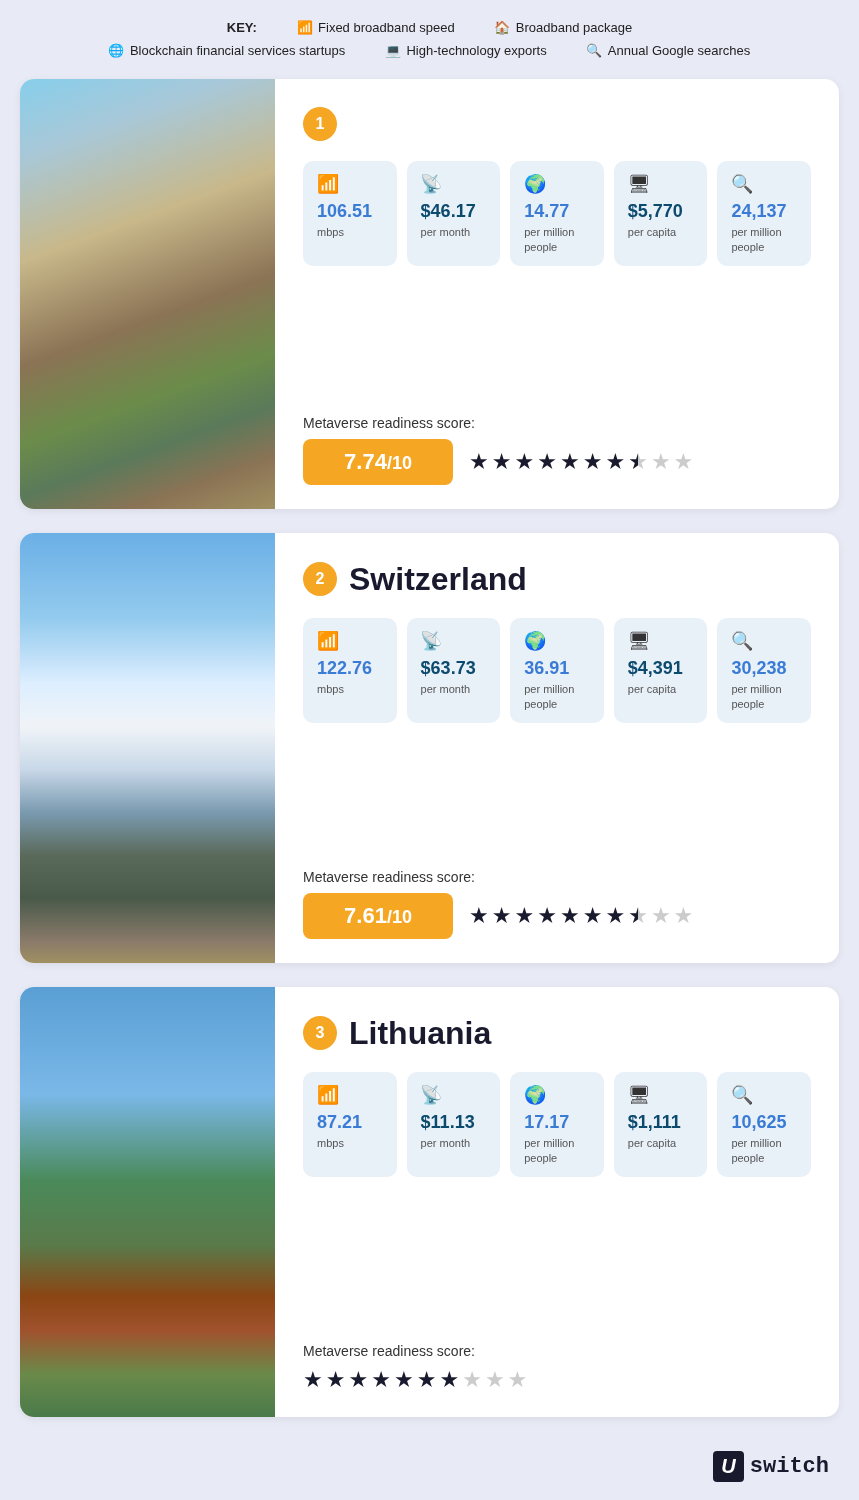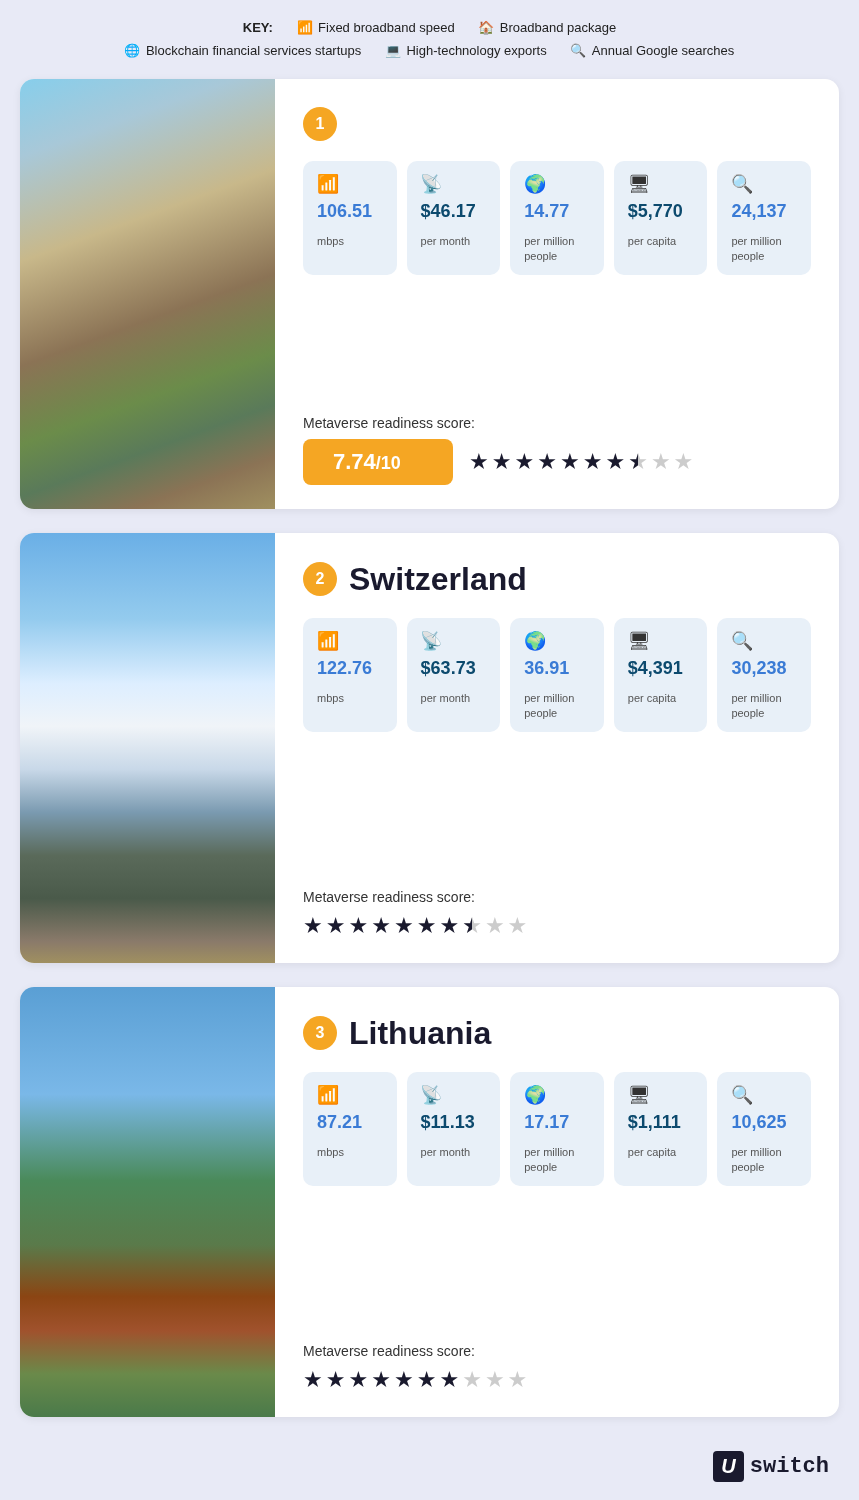--- a/index.html
+++ b/index.html
@@ -19,21 +19,21 @@
       text-align: center;
       margin-bottom: 16px;
       font-size: 13px;
       color: #222;
       line-height: 1.8;
     }
     .key-section .key-row {
       display: flex;
       justify-content: center;
       align-items: center;
-      gap: 24px;
+      gap: 40px;
       flex-wrap: wrap;
     }
     .key-item {
       display: flex;
       align-items: center;
       gap: 5px;
       font-size: 13px;
     }
     .key-label {
       font-weight: 600;
@@ -120,21 +120,21 @@
       line-height: 1.2;
     }
 
     .stat-value.orange {
       color: #0c4a6e;
     }
 
     .stat-label {
       font-size: 11px;
       color: #555;
-      margin-top: 12px;
+      margin-top: 3px;
       line-height: 1.3;
     }
 
     .score-section {
       margin-top: auto;
     }
 
     .score-label {
       font-size: 14px;
       color: #333;
@@ -149,20 +149,21 @@
     }
 
     .score-pill {
       background: #f5a623;
       border-radius: 8px;
       padding: 10px 30px;
       font-size: 22px;
       font-weight: 800;
       color: #fff;
       min-width: 150px;
+      text-align: center;
     }
 
     .score-pill span.score-main {
       color: #fff;
     }
 
     .score-pill span.score-denom {
       color: #fff;
       font-weight: 600;
       font-size: 18px;
@@ -354,20 +355,23 @@
       <div class="stat-card">
         <div class="stat-icon">🔍</div>
         <div class="stat-value ">30,238</div>
         <div class="stat-label">per million people</div>
       </div>
 
       </div>
       <div class="score-section">
         <div class="score-label">Metaverse readiness score:</div>
         <div class="score-row">
+          <div class="score-pill">
+            <span class="score-main">7.61</span><span class="score-denom">/10</span>
+          </div>
           <div class="stars">
             <span class="star full">★</span>
               <span class="star full">★</span>
               <span class="star full">★</span>
               <span class="star full">★</span>
               <span class="star full">★</span>
               <span class="star full">★</span>
               <span class="star full">★</span>
               <span class="star half" style="position:relative;display:inline-block;">
         <span style="color:#ccc;">★</span>

